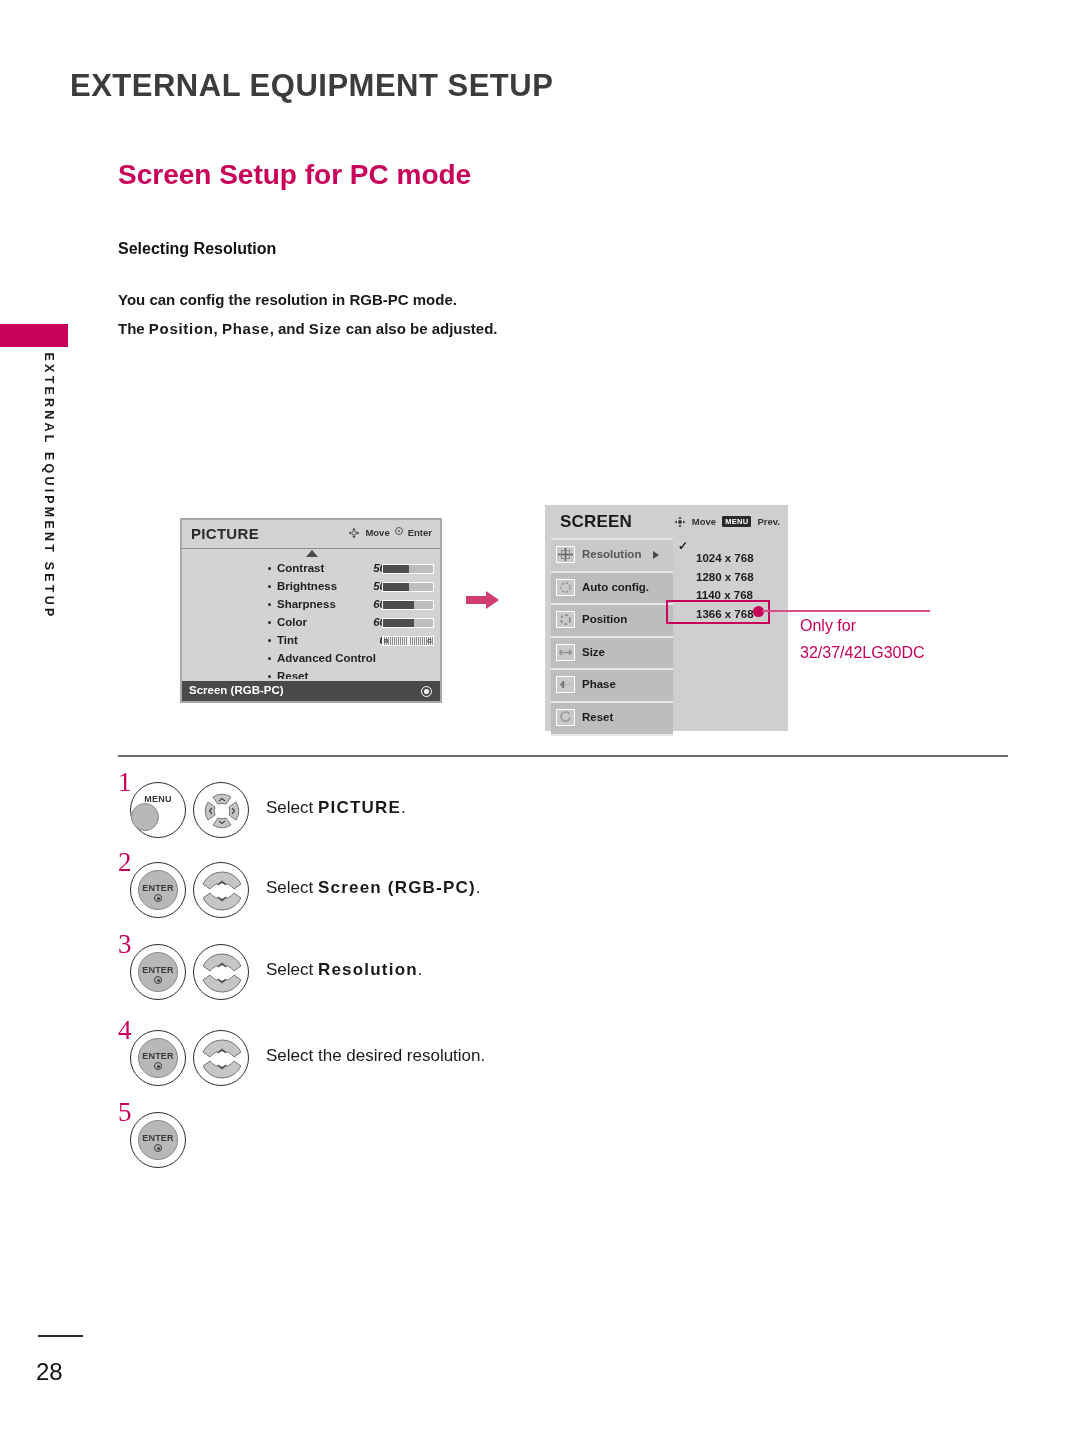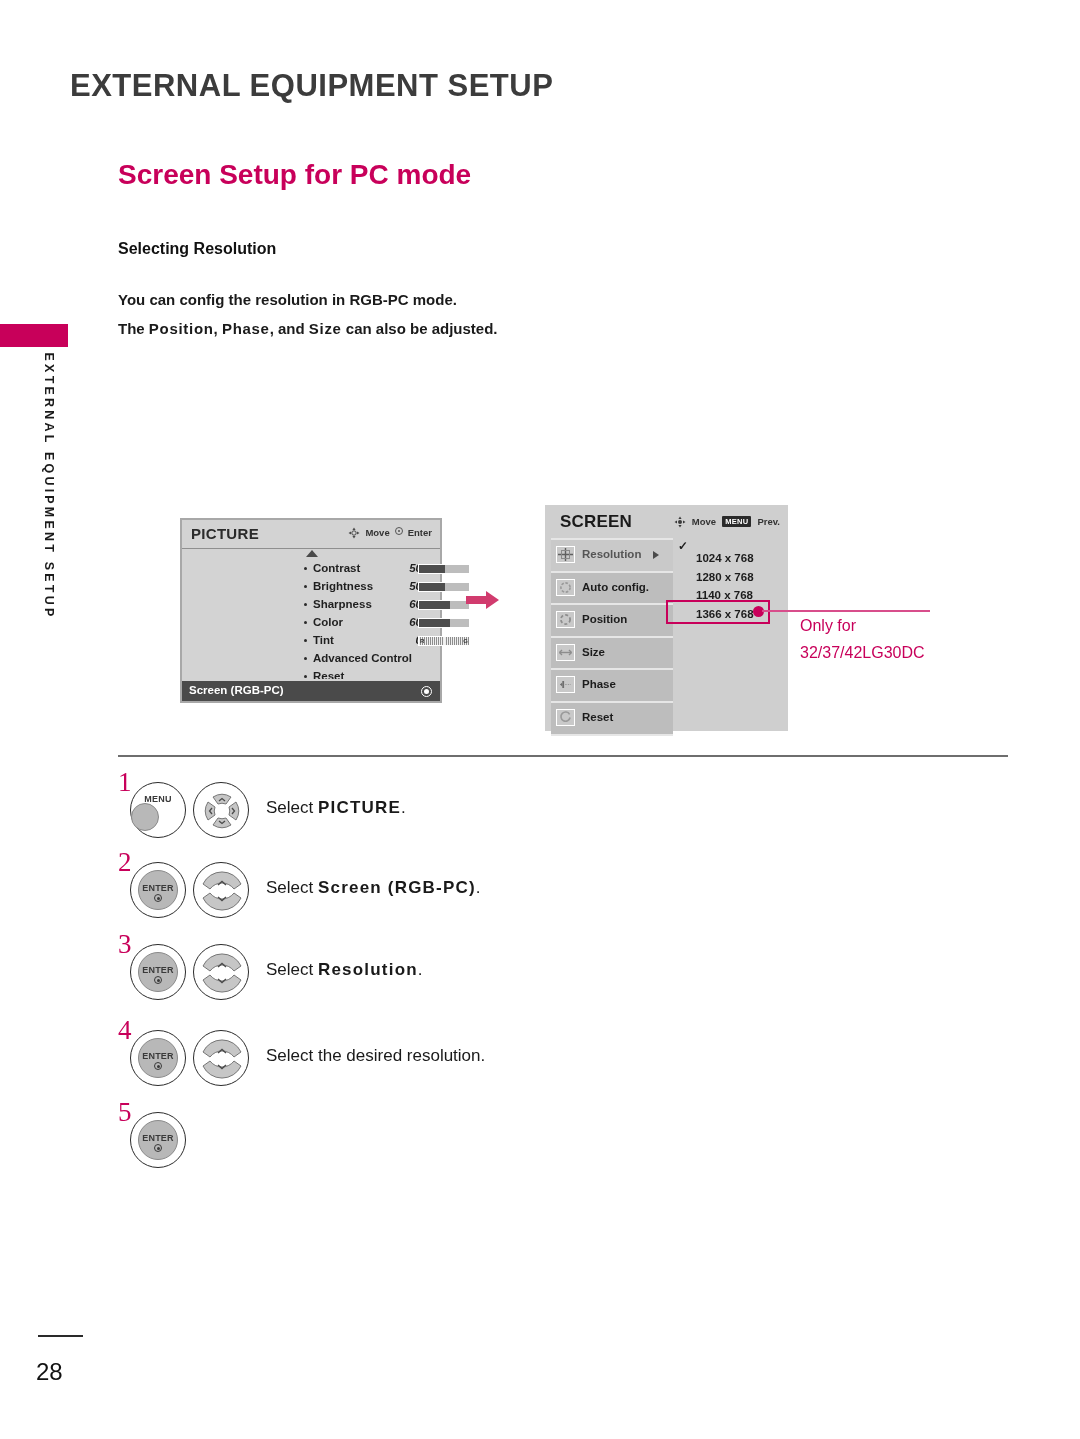--- a/index.html
+++ b/index.html
@@ -142,21 +142,21 @@
   .pic-uparrow {
     position: absolute;
     left: 124px; top: 30px;
     width: 0; height: 0;
     border-left: 6px solid transparent;
     border-right: 6px solid transparent;
     border-bottom: 7px solid #4a4a4a;
   }
   .pic-rows {
     position: absolute;
-    left: 0; top: 40px; right: 0; padding-left: 36px;
+    left: 0; top: 40px; right: 0;
   }
   .pic-row {
     position: relative;
     height: 18px;
     font-size: 11.5px;
     font-weight: bold;
     color: #1f1f1f;
   }
   .pic-row .bullet {
     position: absolute; left: 86px; top: 7px;

